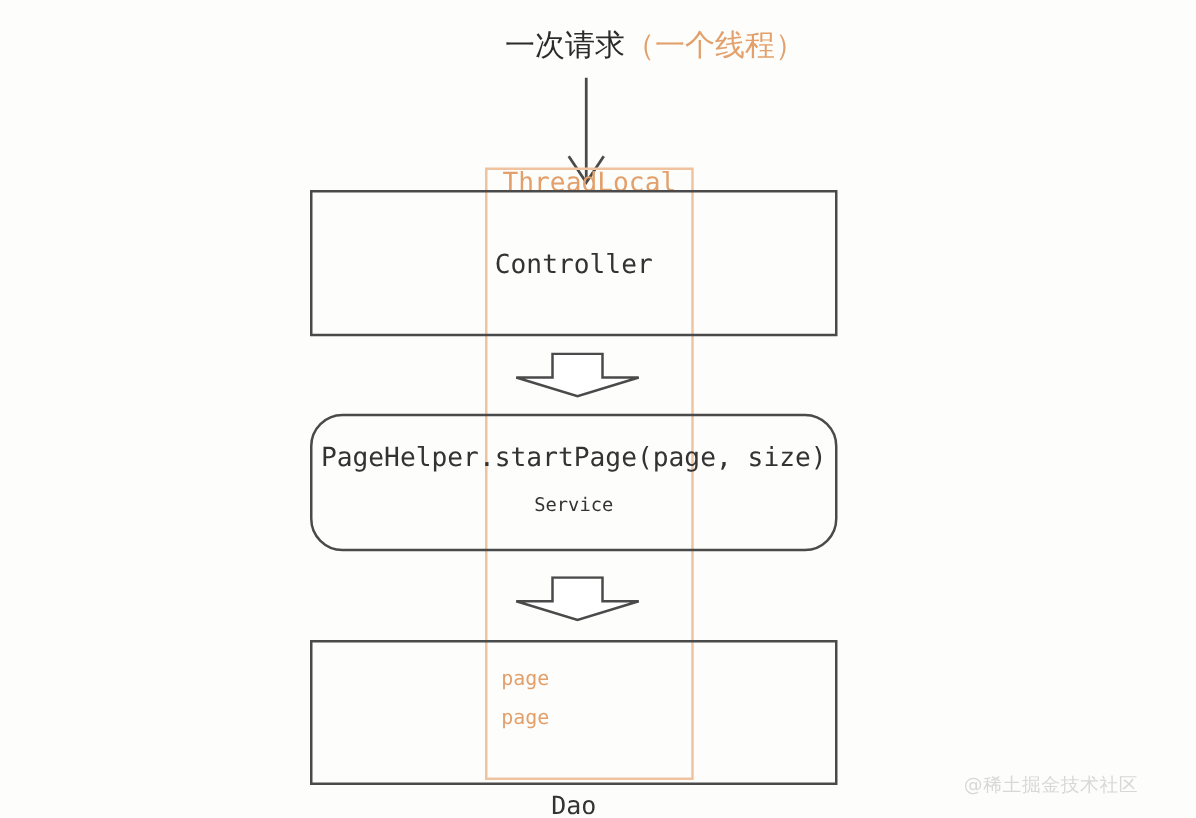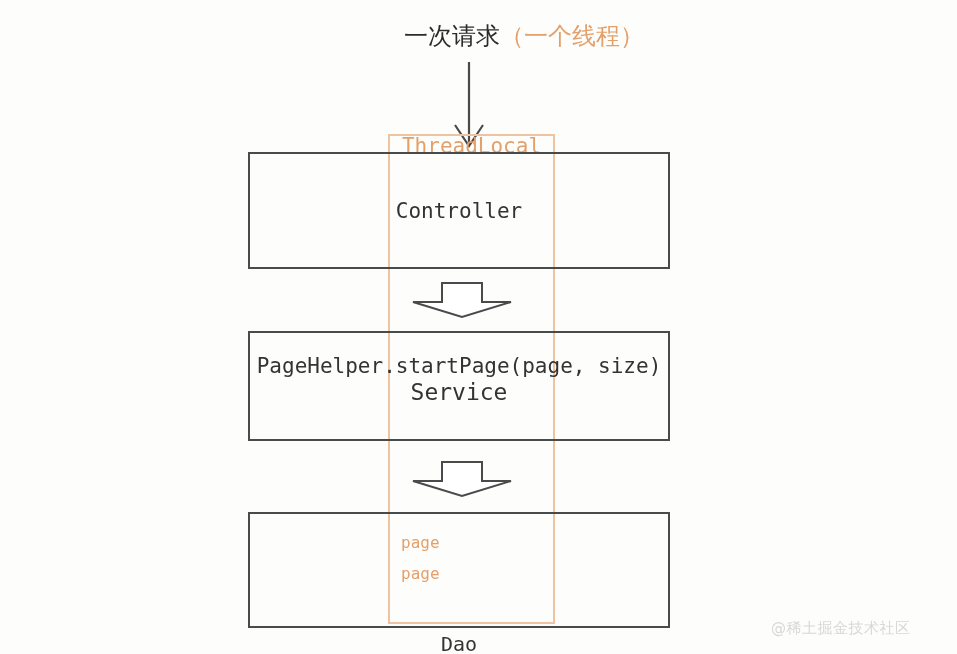--- a/index.html
+++ b/index.html
@@ -67,21 +67,21 @@
   
   .box {
     position: absolute;
     left: 248px;
     width: 422px;
     border: 2px solid #4a4a4a;
     box-sizing: border-box;
     background: transparent;
   }
   .box-controller { top: 152px; height: 117px; }
-  .box-service    { top: 331px; height: 110px; }
+  .box-service    { top: 331px; height: 110px; border-radius: 26px; }
   .box-dao        { top: 512px; height: 116px; }
 
   .box-text {
     position: absolute;
     width: 100%;
     text-align: center;
     font-family: "DejaVu Sans Mono", monospace;
     color: #333333;
     white-space: nowrap;
   }
@@ -90,22 +90,22 @@
     top: 44px;
     font-size: 21px;
     line-height: 26px;
   }
   .svc-line1 {
     top: 20px;
     font-size: 21px;
     line-height: 26px;
   }
   .svc-line2 {
-    top: 46px;
-    font-size: 23px;
+    top: 58px;
+    font-size: 15px;
     line-height: 26px;
   }
   .dao-label {
     top: 73px;
     font-size: 20px;
     line-height: 26px;
     margin-top: 44px;
   }
 
   

